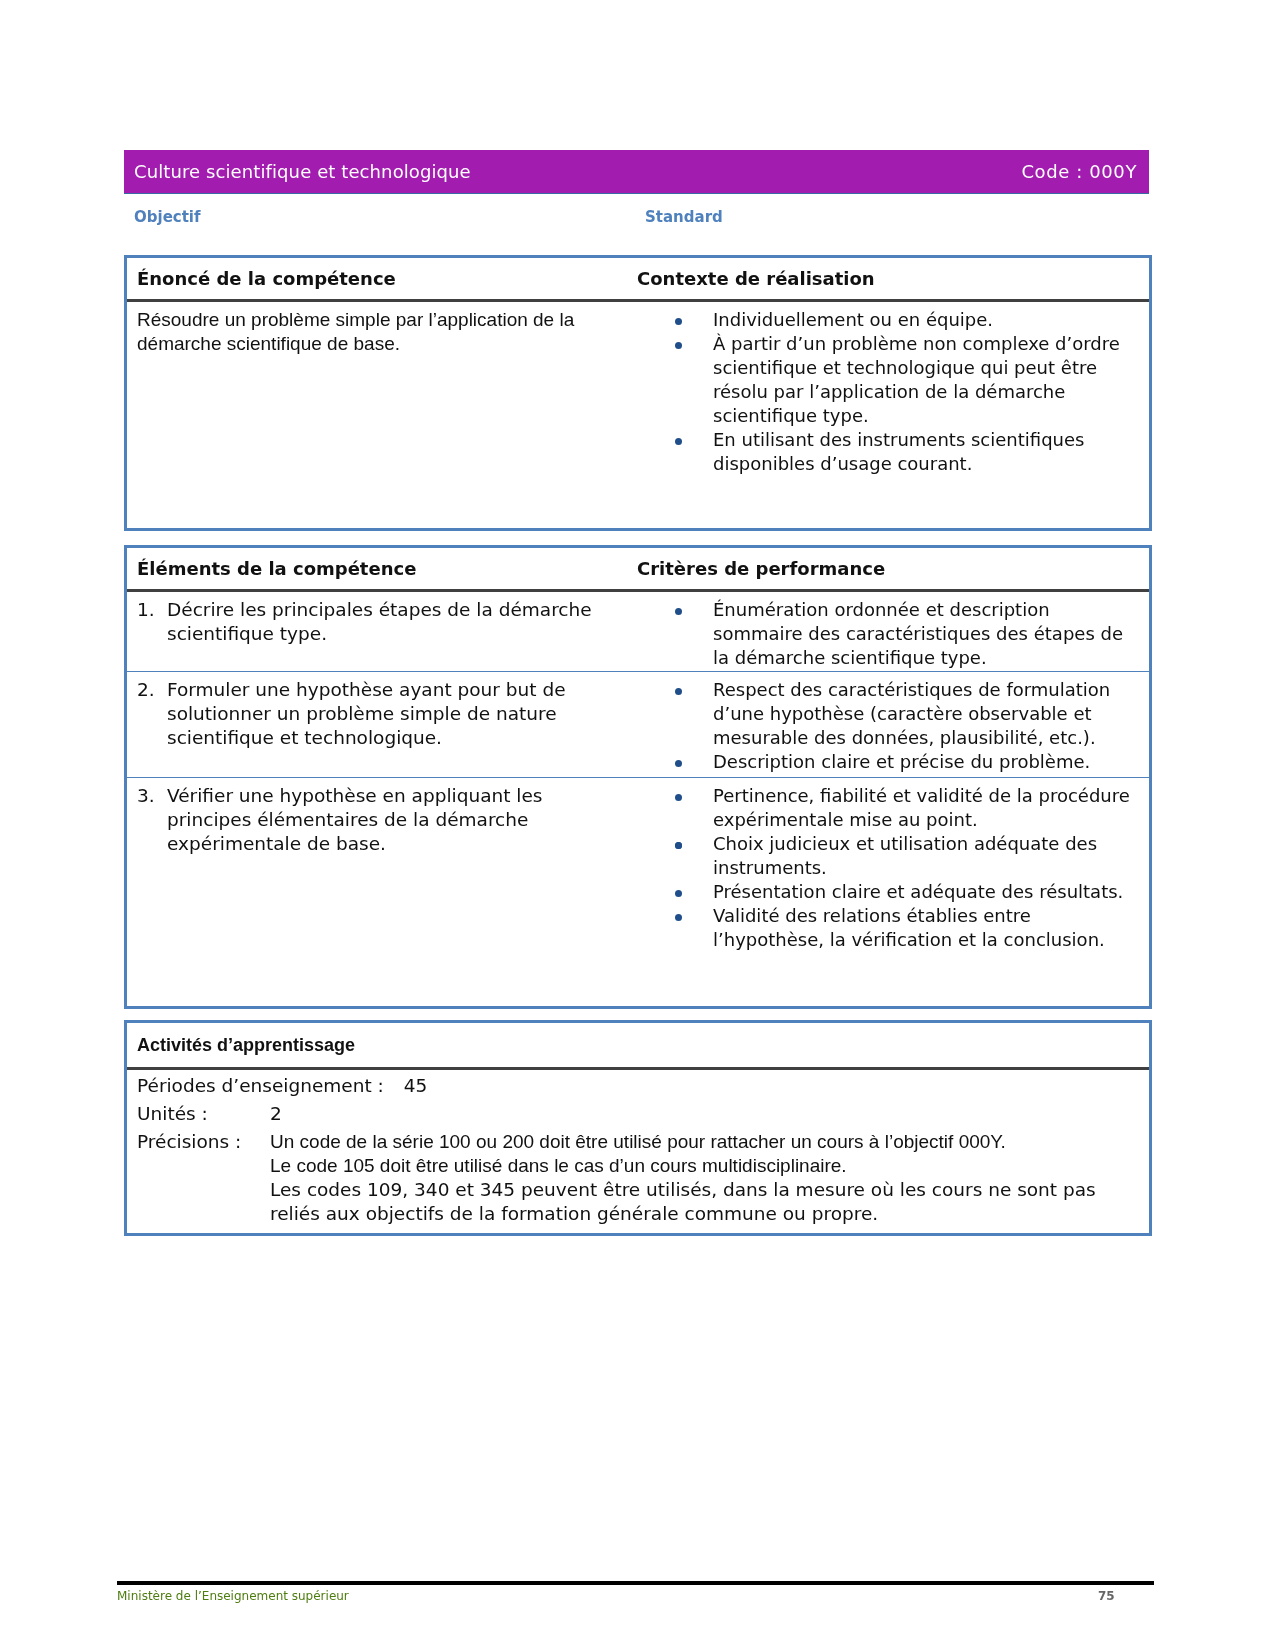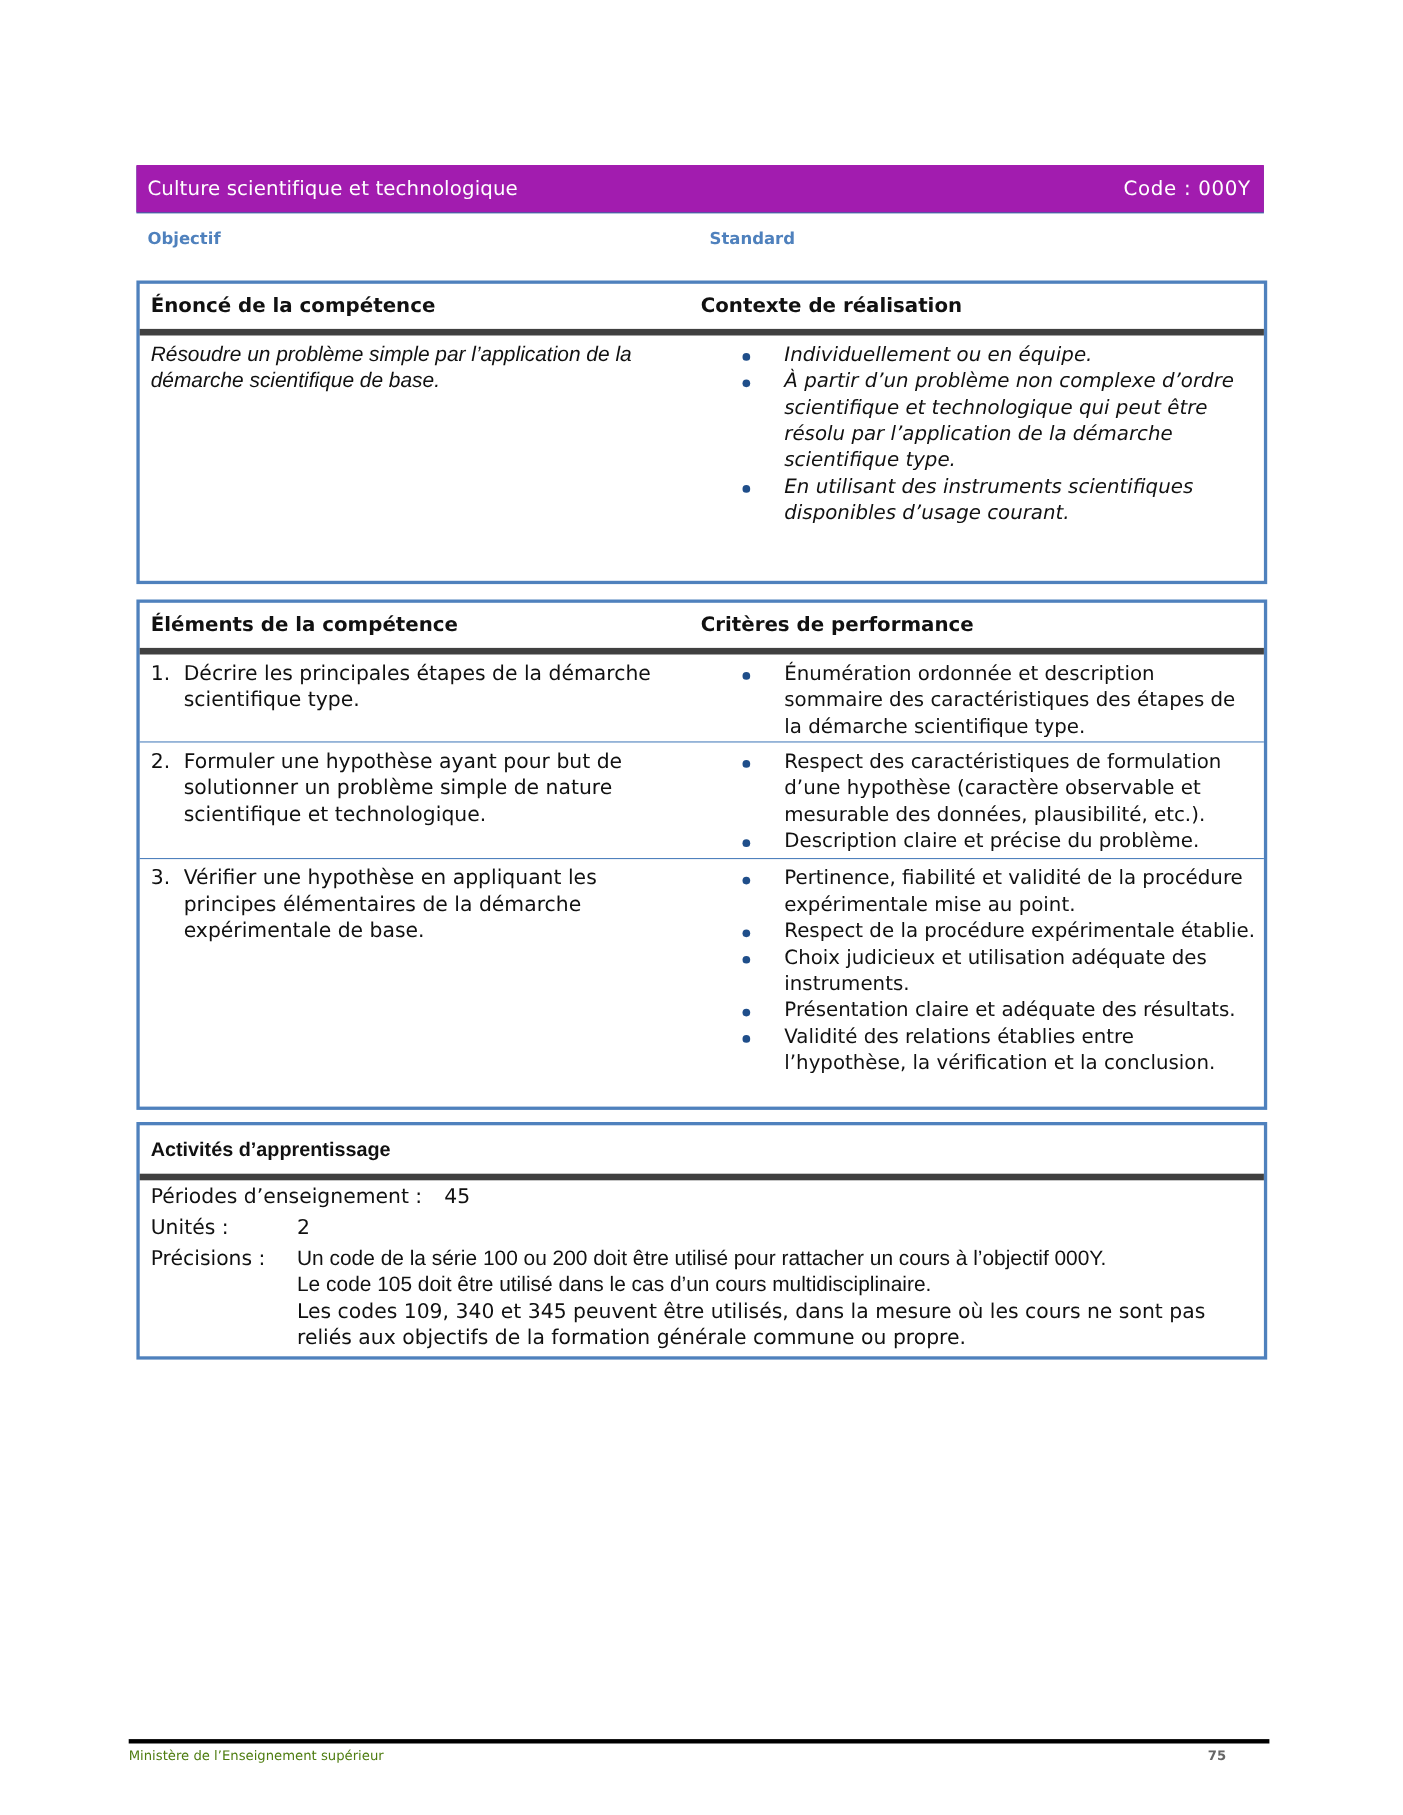--- a/index.html
+++ b/index.html
@@ -5,21 +5,21 @@
   html, body { margin: 0; padding: 0; background: #ffffff; }
   body { width: 1275px; height: 1650px; position: relative; overflow: hidden;
          font-family: "DejaVu Sans", sans-serif; color: #111; }
   .header-bar { position: absolute; left: 124px; top: 150px; width: 1025px; height: 43px;
                 background: #a21caf; color: #fff; box-shadow: 0 1px 0 #3a6aa3;
                 font-size: 18px; }
   .header-bar .title { position: absolute; left: 10px; top: 11px; letter-spacing: 0.1px; }
   .header-bar .code { position: absolute; right: 12px; top: 11px; letter-spacing: 0.6px; }
   .section-label { position: absolute; top: 208px; color: #4f81bd; font-weight: bold; font-size: 15px; }
   .box { position: absolute; left: 124px; width: 1022px; border: 3px solid #4f81bd; background: #fff; }
-  .box-head { display: flex; height: 41px; border-bottom: 6px solid #404040; align-items: center; }
+  .box-head { display: flex; height: 41px; border-bottom: 3px solid #404040; align-items: center; }
   .box-head .h { font-weight: bold; font-size: 18px; }
   .col-left { width: 510px; padding-left: 10px; box-sizing: border-box; }
   .col-right { flex: 1; padding-left: 0; box-sizing: border-box; }
   .row { display: flex; border-bottom: 1px solid #4f81bd; }
   .row:last-child { border-bottom: none; }
   .txt { font-size: 18px; line-height: 24px; }
   .sans2 { font-family: "Liberation Sans", sans-serif; font-size: 19px; }
   ul.bullets { list-style: none; margin: 0; padding: 0; }
   ul.bullets li { position: relative; padding-left: 76px; font-size: 18px; line-height: 24px; }
   ul.bullets li .dot { position: absolute; left: 38px; top: 10px; width: 7px; height: 7px;
@@ -40,21 +40,21 @@
 </div>
 
 <div class="section-label" style="left:134px;">Objectif</div>
 <div class="section-label" style="left:645px;">Standard</div>
 
 <div class="box" style="top:255px; height:270px;">
   <div class="box-head">
     <div class="col-left"><span class="h">Énoncé de la compétence</span></div>
     <div class="col-right"><span class="h">Contexte de réalisation</span></div>
   </div>
-  <div style="display:flex; padding-top:6px;font-style:italic;">
+  <div style="display:flex; padding-top:6px;">
     <div class="col-left" style="padding-right:20px;">
       <div class="txt sans2">Résoudre un problème simple par l’application de la démarche scientifique de base.</div>
     </div>
     <div class="col-right" style="padding-right:8px;">
       <ul class="bullets">
         <li><span class="dot"></span><span>Individuellement ou en équipe.</span></li>
         <li><span class="dot"></span><span>À partir d’un problème non complexe d’ordre scientifique et technologique qui peut être résolu par l’application de la démarche scientifique type.</span></li>
         <li><span class="dot"></span><span>En utilisant des instruments scientifiques disponibles d’usage courant.</span></li>
       </ul>
     </div>
@@ -87,21 +87,21 @@
       </ul>
     </div>
   </div>
   <div class="row" style="height:224px;">
     <div class="col-left" style="padding-top:6px; padding-right:20px;">
       <div class="num-item"><span class="n">3.</span><span>Vérifier une hypothèse en appliquant les principes élémentaires de la démarche expérimentale de base.</span></div>
     </div>
     <div class="col-right" style="padding-top:6px; padding-right:8px;">
       <ul class="bullets">
         <li><span class="dot"></span><span>Pertinence, fiabilité et validité de la procédure expérimentale mise au point.</span></li>
-        <li><span class="dot"></span><span>Respect de la procédure expérimentale établie.</span></li>
+        <li><span class="dot"></span></li>
         <li><span class="dot"></span><span>Choix judicieux et utilisation adéquate des instruments.</span></li>
         <li><span class="dot"></span><span>Présentation claire et adéquate des résultats.</span></li>
         <li><span class="dot"></span><span>Validité des relations établies entre l’hypothèse, la vérification et la conclusion.</span></li>
       </ul>
     </div>
   </div>
 </div>
 
 <div class="box" style="top:1020px; height:210px;">
   <div class="box-head" style="height:44px;">

